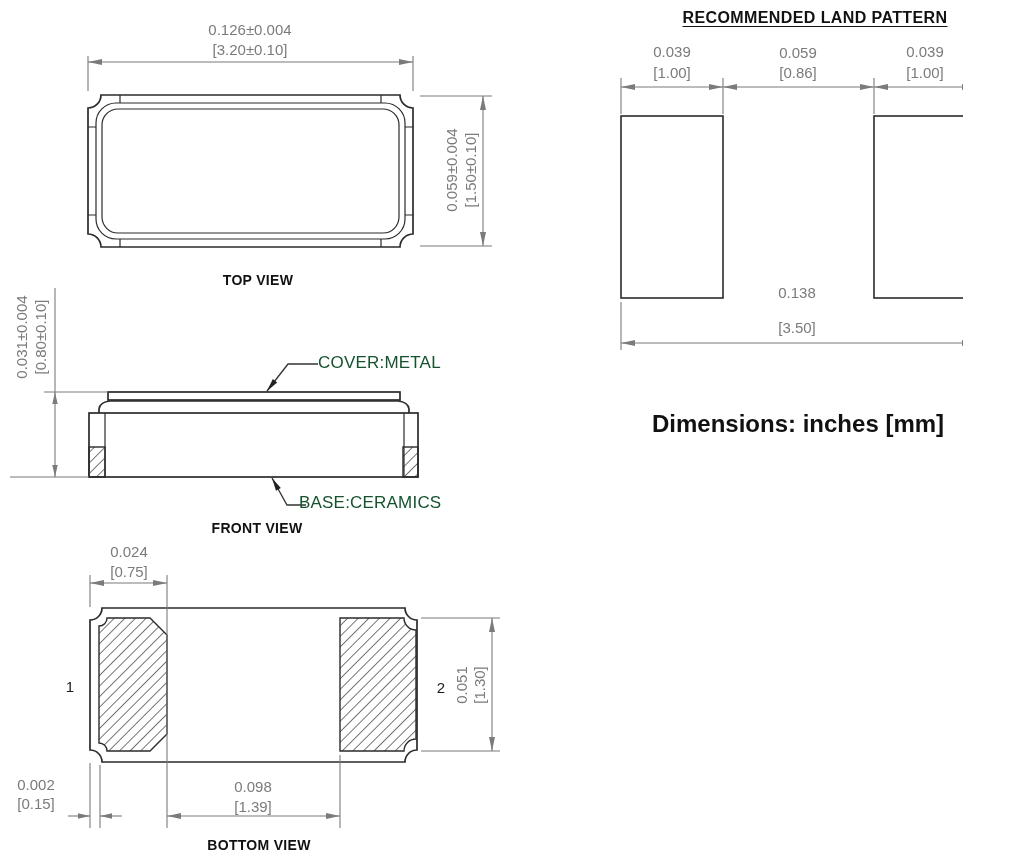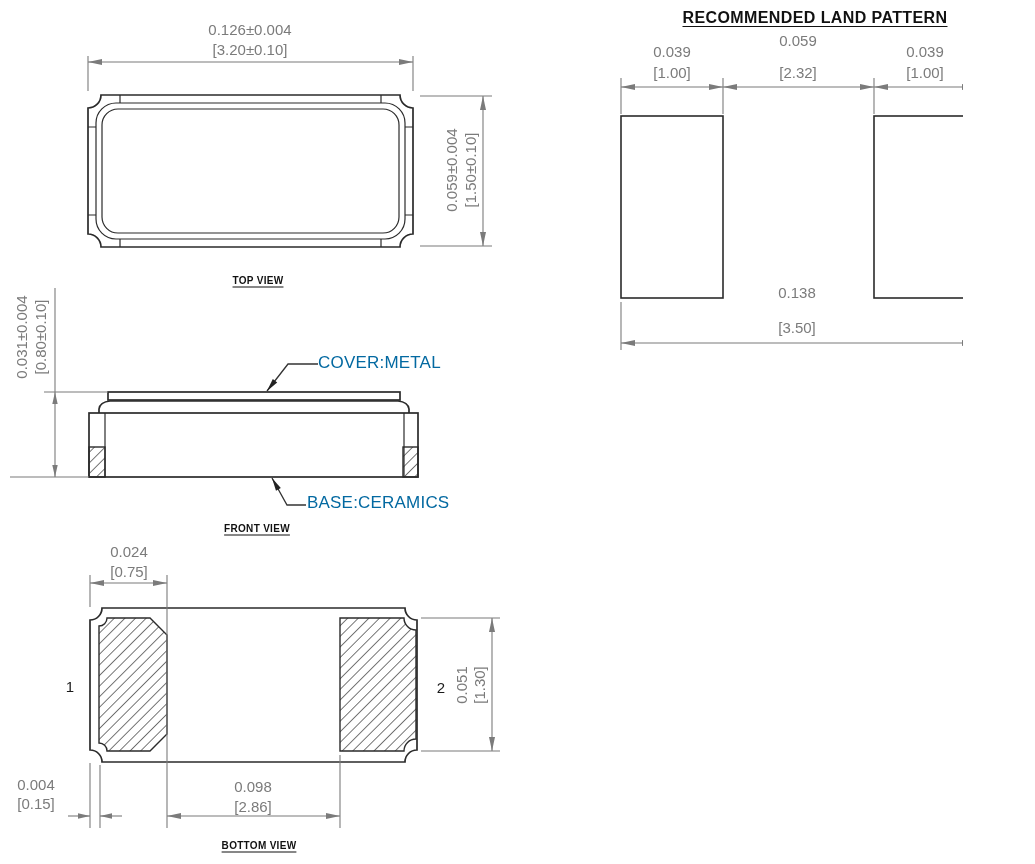--- a/index.html
+++ b/index.html
@@ -18,24 +18,24 @@
   .dimfill  { fill:var(--dim,#7b7b7b); stroke:none; }
   .lead     { fill:none; stroke:#333; stroke-width:1.3px; }
   .leadfill { fill:#222; stroke:none; }
 
   
   .dim { position:absolute; color:var(--dim,#7b7b7b); font-size:15px; white-space:nowrap;
          transform:translate(-50%,-50%); }
   .dim.rot { transform:translate(-50%,-50%) rotate(-90deg); }
   .pin { position:absolute; color:#1a1a1a; font-size:15px; white-space:nowrap;
          transform:translate(-50%,-50%); }
-  .vlabel { position:absolute; color:var(--text,#111); font-size:10px; font-weight:bold;
-            letter-spacing:0.3px; text-decoration:underline; text-underline-offset:3px;
+  .vlabel { position:absolute; color:var(--text,#111); font-size:14px; font-weight:bold;
+            letter-spacing:0.3px; text-underline-offset:3px;
             white-space:nowrap; transform:translate(-50%,-50%); }
-  .callout { position:absolute; color:#0369a1; font-size:17px; letter-spacing:0.2px;
+  .callout { position:absolute; color:#14532d; font-size:17px; letter-spacing:0.2px;
              white-space:nowrap; transform:translate(0,-50%); }
   .lp-title { position:absolute; color:var(--text,#111); font-size:16px; font-weight:bold;
               letter-spacing:0.4px; text-decoration:underline; text-underline-offset:3px;
               white-space:nowrap; transform:translate(-50%,-50%); }
   .note { position:absolute; color:var(--text,#111); font-size:24px; font-weight:bold;
           white-space:nowrap; }
 </style>
 </head>
 <body>
 
@@ -124,41 +124,42 @@
 
   <span class="dim" style="left:250px;top:29px">0.126±0.004</span>
   <span class="dim" style="left:250px;top:49px">[3.20±0.10]</span>
   <span class="dim rot" style="left:451px;top:170px">0.059±0.004</span>
   <span class="dim rot" style="left:470px;top:170px">[1.50±0.10]</span>
   <span class="vlabel" style="left:258px;top:280px">TOP VIEW</span>
 
   <span class="dim rot" style="left:21px;top:337px">0.031±0.004</span>
   <span class="dim rot" style="left:40px;top:337px">[0.80±0.10]</span>
   <span class="callout" style="left:318px;top:363px">COVER:METAL</span>
-  <span class="callout" style="left:307px;top:503px">BASE:CERAMICS</span>
+  <span class="callout" style="left:299px;top:503px">BASE:CERAMICS</span>
   <span class="vlabel" style="left:257px;top:528px">FRONT VIEW</span>
 
   <span class="dim" style="left:129px;top:551px">0.024</span>
   <span class="dim" style="left:129px;top:571px">[0.75]</span>
-  <span class="dim" style="left:36px;top:784px">0.004</span>
+  <span class="dim" style="left:36px;top:784px">0.002</span>
   <span class="dim" style="left:36px;top:803px">[0.15]</span>
   <span class="dim" style="left:253px;top:786px">0.098</span>
-  <span class="dim" style="left:253px;top:806px">[2.86]</span>
+  <span class="dim" style="left:253px;top:806px">[1.39]</span>
   <span class="dim rot" style="left:461px;top:685px">0.051</span>
   <span class="dim rot" style="left:479px;top:685px">[1.30]</span>
   <span class="pin" style="left:70px;top:686px">1</span>
   <span class="pin" style="left:441px;top:687px">2</span>
   <span class="vlabel" style="left:259px;top:845px">BOTTOM VIEW</span>
 
   <span class="lp-title" style="left:815px;top:18px">RECOMMENDED LAND PATTERN</span>
   <span class="dim" style="left:672px;top:51px">0.039</span>
   <span class="dim" style="left:672px;top:72px">[1.00]</span>
-  <span class="dim" style="left:798px;top:40px">0.059</span>
-  <span class="dim" style="left:798px;top:72px">[2.32]</span>
+  <span class="dim" style="left:798px;top:52px">0.059</span>
+  <span class="dim" style="left:798px;top:72px">[0.86]</span>
   <span class="dim" style="left:925px;top:51px">0.039</span>
   <span class="dim" style="left:925px;top:72px">[1.00]</span>
   <span class="dim rot" style="left:1000px;top:207px">0.071</span>
   <span class="dim rot" style="left:1018px;top:207px">[1.80]</span>
   <span class="dim" style="left:797px;top:292px">0.138</span>
   <span class="dim" style="left:797px;top:327px">[3.50]</span>
 
+  <span class="note" style="left:652px;top:410px">Dimensions: inches [mm]</span>
 
 </div>
 
 </body></html>

